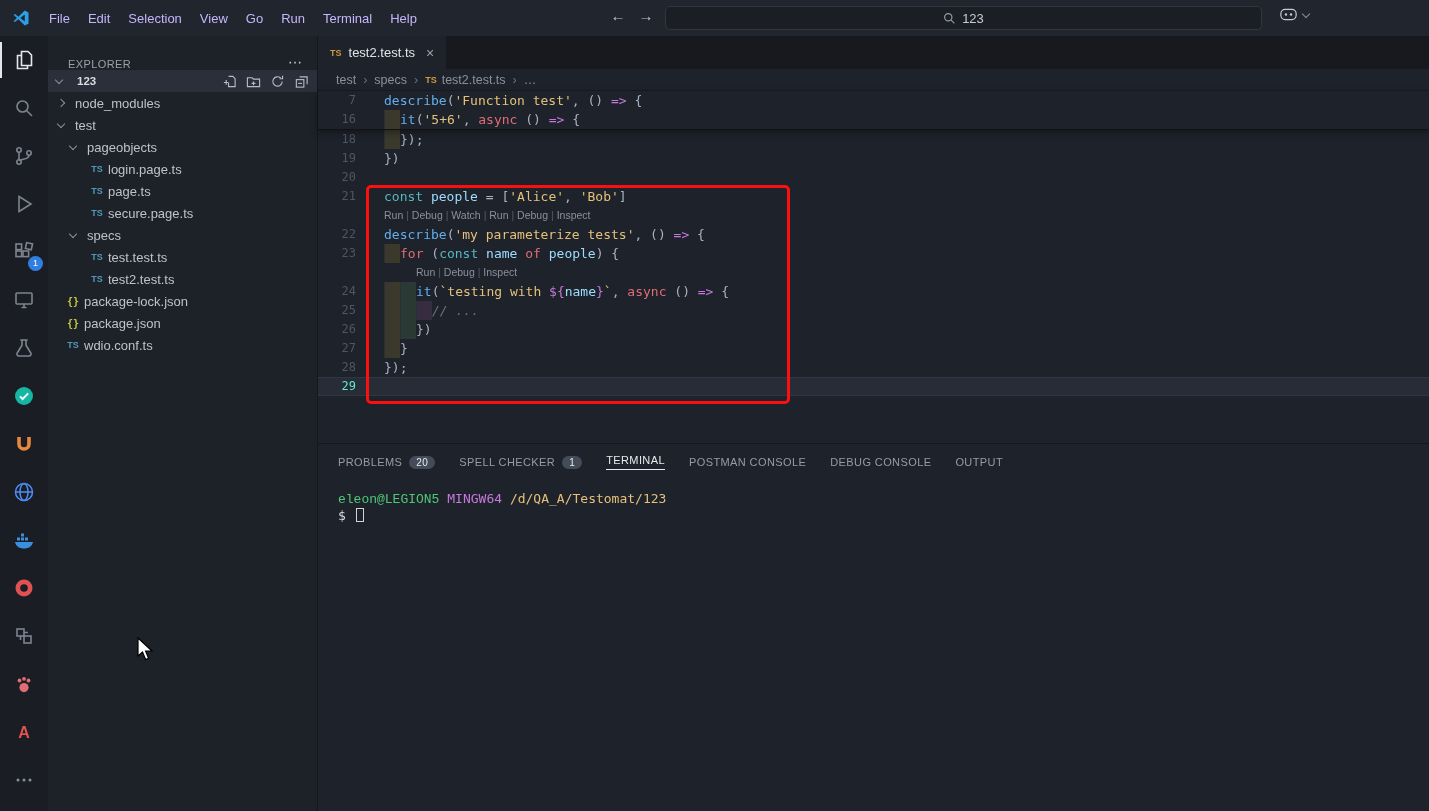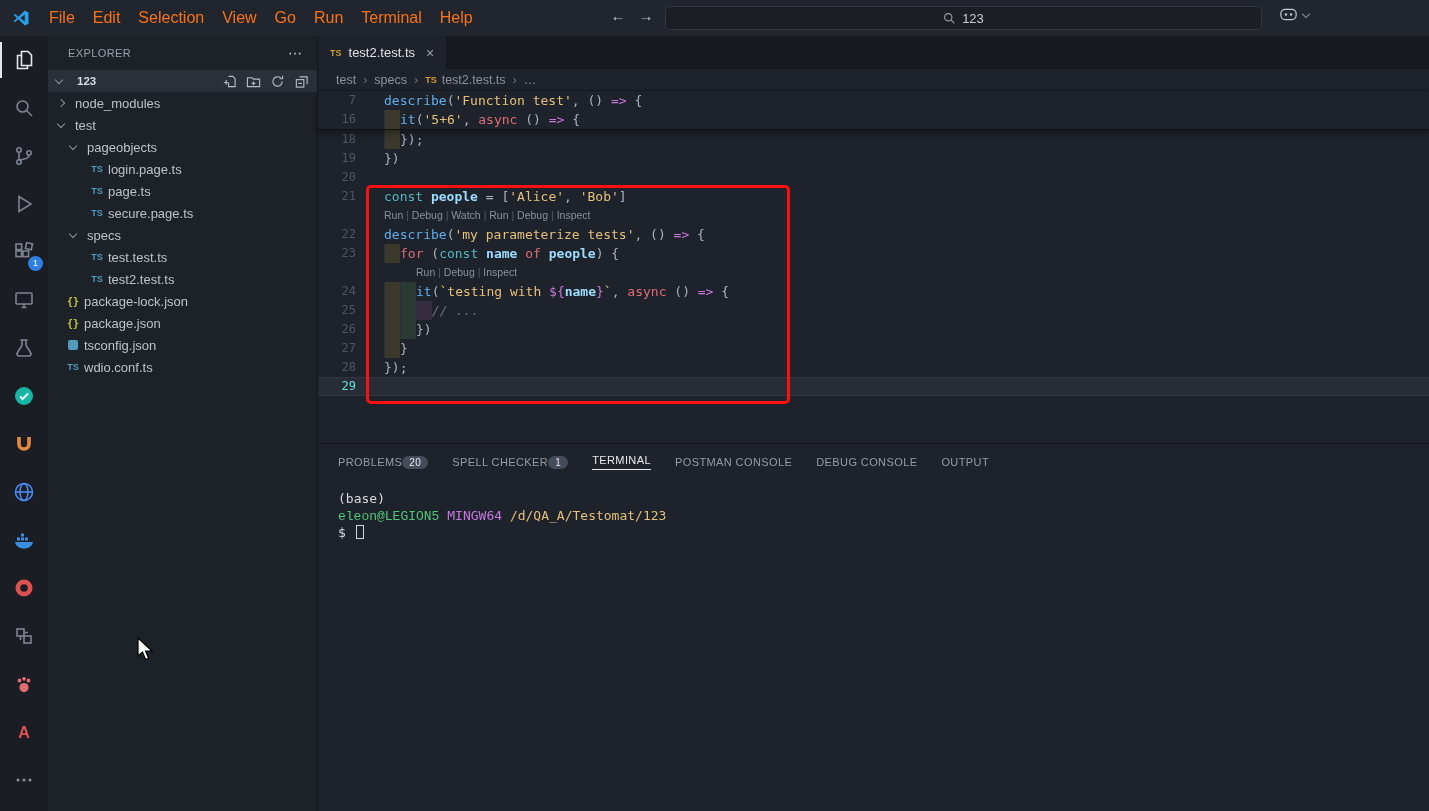--- a/index.html
+++ b/index.html
@@ -4,21 +4,21 @@
 <style>
   * { margin:0; padding:0; box-sizing:border-box; }
   html,body { width:1429px; height:811px; overflow:hidden; background:#1e222a;
     font-family:"Liberation Sans", sans-serif; -webkit-font-smoothing:antialiased; }
   #app { position:relative; width:1429px; height:811px; color:#c9ccd3; }
 
   
   .titlebar { position:relative; height:36px; background:#21252d; display:flex; align-items:center; }
   .logo { position:absolute; left:12px; top:9px; width:18px; height:18px; }
   #menubar { display:flex; margin-left:40px; }
-  .menu-item { font-size:16px; color:#f97316; padding:4px 9px; border-radius:4px; cursor:default; }
+  .menu-item { font-size:13px; color:#c4b5fd; padding:4px 9px; border-radius:4px; cursor:default; }
   .nav-arrow { position:absolute; top:7px; font-size:15px; color:#bfc4cc; width:24px; text-align:center; }
   #nav-back { left:606px; }
   #nav-forward { left:634px; }
   .searchbox { position:absolute; left:665px; top:6px; width:597px; height:24px; background:#1b1e25;
     border:1px solid #33363e; border-radius:5px; display:flex; align-items:center; justify-content:center;
     gap:6px; color:#c7cbd2; font-size:13px; }
   .searchbox svg { display:block; }
   .copilot { position:absolute; left:1280px; top:8px; display:flex; align-items:center; gap:6px; color:#c7cbd2; }
 
   
@@ -28,21 +28,21 @@
   #activitybar { width:48px; background:#1a1d24; flex:0 0 48px; }
   .act-item { position:relative; height:48px; display:flex; align-items:center; justify-content:center; color:#7d8490; }
   .act-item.active { color:#e3e6ea; }
   .act-item.active::before { content:""; position:absolute; left:0; top:6px; bottom:6px; width:2px; background:#e3e6ea; }
   .act-badge { position:absolute; right:5px; bottom:5px; min-width:15px; height:15px; border-radius:8px;
     background:var(--badge-blue); color:#fff; font-size:9px; line-height:15px; text-align:center; padding:0 3px; }
   .icx svg { display:block; }
 
   
   #sidebar { width:270px; flex:0 0 270px; background:#1d2128; border-right:1px solid #15171c; font-size:13px; }
-  .sb-header { height:34px; display:flex; align-items:center; padding:0 14px 0 20px; }
+  .sb-header { height:34px; display:flex; align-items:flex-end; padding:0 14px 0 20px; }
   .sb-title { font-size:11px; letter-spacing:.4px; color:#9ba1ac; }
   .sb-more { margin-left:auto; color:#c5c9d1; font-size:14px; letter-spacing:1px; }
   .section-row { height:22px; display:flex; align-items:center; background:#2a303a; padding:0 8px 0 8px; }
   .section-label { font-size:11.5px; font-weight:bold; color:#d8dbe1; margin-left:6px; }
   #exp-actions { margin-left:auto; display:flex; gap:9px; align-items:center; }
   #exp-actions .icx { color:#b6bbc4; }
   .tree-row { height:22px; display:flex; align-items:center; color:#bdc2cb; white-space:nowrap; }
   .tree-label { margin-left:2px; }
   .chev { width:6px; height:6px; border-right:1.3px solid #8b919c; border-bottom:1.3px solid #8b919c;
     display:inline-block; margin-right:9px; flex:0 0 auto; }
@@ -71,32 +71,32 @@
   .crow { display:flex; height:19px; line-height:19px; white-space:pre; }
   .crow.cur { background:#272c36; box-shadow:inset 0 1px 0 #303644, inset 0 -1px 0 #303644; }
   .gut { flex:0 0 66px; width:66px; text-align:right; padding-right:28px; color:#4e5666; font-size:12px; }
   .crow.cur .gut { color:#5eead4; }
   .ctext { flex:1; }
   .ind { display:inline-block; width:16px; height:19px; vertical-align:top; box-shadow:inset 1px 0 0 #2a303b; }
   .ind.l1 { background:rgba(255,220,60,.13); }
   .ind.l2 { background:rgba(120,220,120,.13); }
   .ind.l3 { background:rgba(220,120,220,.13); }
   .tok-fn{color:var(--fn);} .tok-str{color:var(--str);} .tok-kw{color:var(--kw);}
-  .tok-cs{color:var(--cs);} .tok-ar{color:var(--ar);} .tok-vr{color:var(--vr);font-weight:bold;}
+  .tok-cs{color:var(--cs);} .tok-ar{color:var(--ar);} .tok-vr{color:var(--vr);}
   .tok-cm{color:var(--cm);font-style:italic;} .tok-p{color:var(--p);} .tok-tx{color:var(--tx);}
   .ctext.lens { font:10.5px "Liberation Sans", sans-serif; line-height:19px; }
   .lens-link { color:#8a919b; }
   .lens-sep { color:#565d68; }
   .red-box { position:absolute; left:48px; top:94px; width:424px; height:219px;
     border:3px solid var(--annotation-red); border-radius:5px; pointer-events:none; z-index:40; }
 
   
   #panel { flex:1; border-top:1px solid #15171c; }
   #ptabs { display:flex; gap:24px; align-items:center; height:36px; padding-left:20px; }
-  .ptab { display:flex; align-items:center; font-size:11px; letter-spacing:.4px; color:#969ca7; height:100%; }
+  .ptab { display:flex; align-items:center; gap:7px; font-size:11px; letter-spacing:.4px; color:#969ca7; height:100%; }
   .ptab.active .ptab-label { color:#e8eaee; box-shadow:inset 0 -1px 0 #e8eaee; padding-bottom:4px; }
   .pbadge { background:#454c59; color:#e8eaee; font-size:10px; border-radius:9px; padding:1px 7px; }
   #term { padding:10px 0 0 20px; font:13px "DejaVu Sans Mono", monospace; }
   .tline { height:17px; line-height:17px; white-space:pre; }
   .tt-td { color:var(--term-def); }
   .tt-tg { color:var(--term-green);font-family:Liberation Mono, monospace; }
   .tt-tp { color:var(--term-purple); }
   .tt-ty { color:var(--term-yellow); }
   .term-cursor { display:inline-block; width:8px; height:14px; border:1px solid #cfd3da; vertical-align:-2px; margin-left:2px; }
 
@@ -374,26 +374,20 @@
             <span class="tree-label">package-lock.json</span>
           </div>
           <div class="tree-row" style="padding-left: 16px;">
             <span class="ficon">
               <span class="json-chip">{}</span>
             </span>
             <span class="tree-label">package.json</span>
           </div>
           <div class="tree-row" style="padding-left: 16px;">
             <span class="ficon">
-              <span class="tsconfig-chip"></span>
-            </span>
-            <span class="tree-label">tsconfig.json</span>
-          </div>
-          <div class="tree-row" style="padding-left: 16px;">
-            <span class="ficon">
               <span class="ts-chip">TS</span>
             </span>
             <span class="tree-label">wdio.conf.ts</span>
           </div>
         </div>
     </div>
 
     <div id="editor-col">
       <div id="tabbar">
         <div class="tab">
@@ -460,21 +454,20 @@
               <span class="ptab-label">POSTMAN CONSOLE</span>
             </div>
             <div class="ptab">
               <span class="ptab-label">DEBUG CONSOLE</span>
             </div>
             <div class="ptab">
               <span class="ptab-label">OUTPUT</span>
             </div>
           </div>
         <div id="term">
-            <div class="tline"><span class="tt-td">(base)</span></div>
             <div class="tline"><span class="tt-tg">eleon@LEGION5</span><span class="tt-td"> </span><span class="tt-tp">MINGW64</span><span class="tt-td"> </span><span class="tt-ty">/d/QA_A/Testomat/123</span></div>
             <div class="tline"><span class="tt-td">$ </span><span class="term-cursor"></span></div>
           </div>
       </div>
     </div>
   </div>
 
   <svg class="mouse" style="left:137px; top:637px" width="20" height="26" viewBox="0 0 20 26">
     <polygon points="1,1 1,19 5.5,15 8.6,22.6 11.6,21.3 8.6,14 15,14" fill="#ffffff" stroke="#000000" stroke-width="1.2"></polygon>
   </svg>

